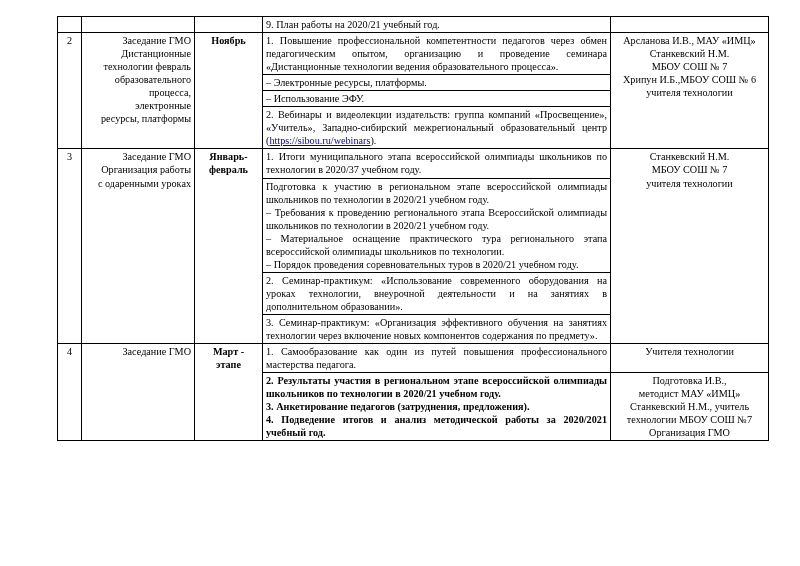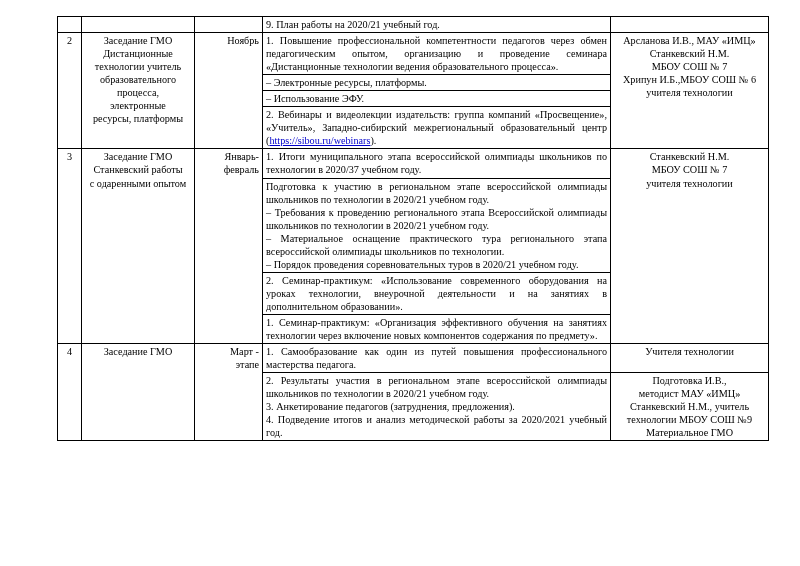--- a/index.html
+++ b/index.html
@@ -37,22 +37,22 @@
     vertical-align: top;
   }
   
   col.c-num    { width: 24px;  }
   col.c-theme  { width: 113px; }
   col.c-date   { width: 68px;  }
   col.c-body   { width: 348px; }
   col.c-resp   { width: 158px; }
 
   .num   { text-align: center; }
-  .theme { text-align: center; }
-  .date  { text-align: right; }
+  .theme { text-align: right; }
+  .date  { text-align: center; font-weight: bold; }
   .resp  { text-align: center; }
 
   .just  { text-align: justify; text-justify: inter-word; }
   .left  { text-align: left; }
 
   a.link {
     color: #0000cc;
   }
 
   .pad-top { padding-top: 2px; }
@@ -78,21 +78,21 @@
         <td class="date"></td>
         <td class="left">9. План работы на 2020/21 учебный год.</td>
         <td class="resp"></td>
       </tr>
 
       <tr>
         <td class="num" rowspan="4">2</td>
         <td class="theme" rowspan="4">
           <div>Заседание ГМО</div>
           <div>Дистанционные</div>
-          <div>технологии учитель</div>
+          <div>технологии февраль</div>
           <div>образовательного</div>
           <div>процесса,</div>
           <div>электронные</div>
           <div>ресурсы, платформы</div>
         </td>
         <td class="date" rowspan="4">Ноябрь</td>
         <td class="just">1. Повышение профессиональной компетентности  педагогов через обмен педагогическим опытом, организацию и проведение семинара «Дистанционные технологии ведения образовательного процесса».</td>
         <td class="resp" rowspan="4">
           <div>Арсланова И.В., МАУ «ИМЦ»</div>
           <div>Станкевский Н.М.</div>
@@ -111,22 +111,22 @@
       </tr>
 
       <tr>
         <td class="just"><span>2. Вебинары и видеолекции издательств: группа компаний «Просвещение», «Учитель», Западно-сибирский межрегиональный образовательный центр (</span><a class="link" href="#">https://sibou.ru/webinars</a><span>).</span></td>
       </tr>
 
       <tr>
         <td class="num" rowspan="4">3</td>
         <td class="theme" rowspan="4">
           <div>Заседание ГМО</div>
-          <div>Станкевский работы</div>
-          <div>с одаренными опытом</div>
+          <div>Организация работы</div>
+          <div>с одаренными уроках</div>
         </td>
         <td class="date" rowspan="4">
           <div>Январь-</div>
           <div>февраль</div>
         </td>
         <td class="just">1. Итоги муниципального этапа всероссийской олимпиады школьников по технологии в 2020/37 учебном году.</td>
         <td class="resp" rowspan="4">
           <div>Станкевский Н.М.</div>
           <div>МБОУ СОШ № 7</div>
           <div>учителя технологии</div>
@@ -138,45 +138,45 @@
 –  Требования к проведению регионального этапа Всероссийской олимпиады школьников по технологии в 2020/21 учебном году.
 –  Материальное оснащение практического тура регионального этапа всероссийской олимпиады школьников по технологии.
 –  Порядок проведения соревновательных туров в 2020/21 учебном году.</td>
       </tr>
 
       <tr>
         <td class="just">2. Семинар-практикум: «Использование современного оборудования на уроках технологии, внеурочной деятельности и на занятиях в дополнительном образовании».</td>
       </tr>
 
       <tr>
-        <td class="just">1. Семинар-практикум: «Организация эффективного обучения на занятиях технологии через включение новых компонентов содержания по предмету».</td>
+        <td class="just">3. Семинар-практикум: «Организация эффективного обучения на занятиях технологии через включение новых компонентов содержания по предмету».</td>
       </tr>
 
       <tr>
         <td class="num" rowspan="2">4</td>
         <td class="theme" rowspan="2">
           <div>Заседание ГМО</div>
         </td>
         <td class="date" rowspan="2">
           <div>Март -</div>
           <div>этапе</div>
         </td>
         <td class="just">1. Самообразование как один из путей повышения профессионального мастерства педагога.</td>
         <td class="resp">Учителя технологии</td>
       </tr>
 
       <tr>
-        <td class="just" style="white-space: pre-line;">2. Результаты участия в региональном этапе всероссийской олимпиады школьников по технологии в 2020/21 учебном году.
+        <td class="just" style="white-space: pre-line; font-weight: bold;">2. Результаты участия в региональном этапе всероссийской олимпиады школьников по технологии в 2020/21 учебном году.
 3.  Анкетирование педагогов (затруднения, предложения).
 4.  Подведение итогов и анализ методической работы за 2020/2021 учебный год.</td>
         <td class="resp pad-top">
           <div>Подготовка И.В.,</div>
           <div>методист МАУ «ИМЦ»</div>
           <div>Станкевский Н.М., учитель</div>
-          <div>технологии МБОУ СОШ №9</div>
-          <div>Материальное ГМО</div>
+          <div>технологии МБОУ СОШ №7</div>
+          <div>Организация ГМО</div>
         </td>
       </tr>
 
     </tbody>
   </table>
 
 </div>
 
 </body></html>

